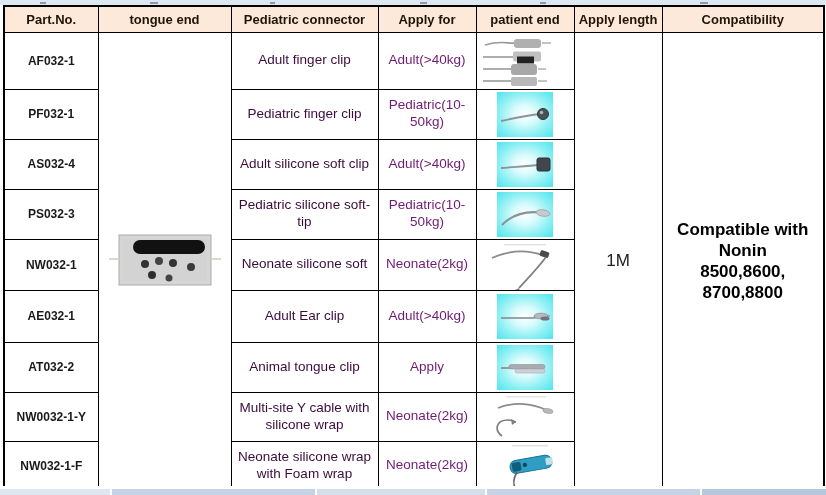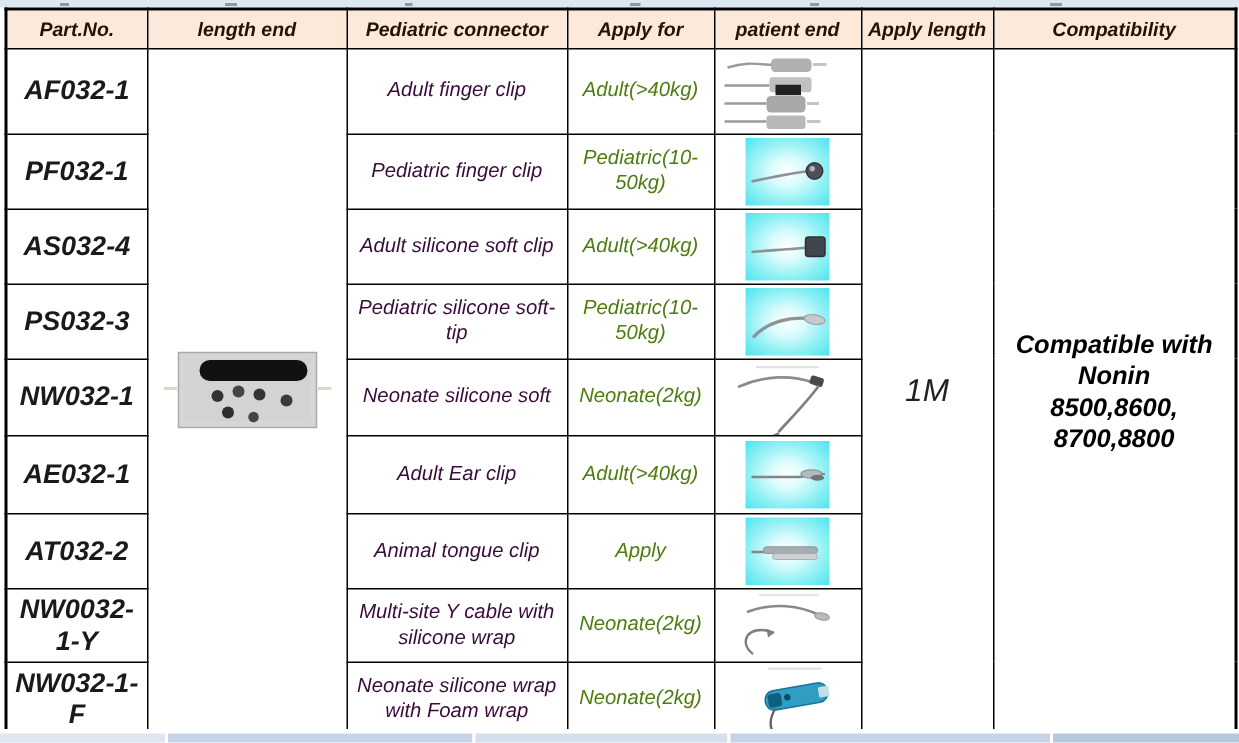--- a/index.html
+++ b/index.html
@@ -20,32 +20,31 @@
     position:absolute; top:5px; left:3px;
     border-collapse:collapse; table-layout:fixed;
     width:820px;
     border:2px solid #000;
   }
   .spec th, .spec td {
     border:1.5px solid #000;
     padding:0 2px;
     text-align:center; vertical-align:middle;
     overflow:hidden;
-    font-style:italic;
   }
   .spec th {
     background:#fce9d9;
     color:#201409;
     font-size:13px; font-weight:bold;
     height:26px;
   }
-  td.part  { font-size:18px; font-weight:bold; color:#1a1a1a;margin-top:44px; }
+  td.part  { font-size:12px; font-weight:bold; color:#1a1a1a;margin-top:44px; }
   td.prox  { font-size:13.5px; color:#3a0c3b; line-height:1.25; }
-  td.apply { font-size:13.5px; color:#4d7c0f; line-height:1.25; }
-  td.cable { font-size:21px; color:#222; }
+  td.apply { font-size:13.5px; color:#701a75; line-height:1.25; }
+  td.cable { font-size:17px; color:#222; }
   td.compat{ font-size:17px; font-weight:bold; color:#000; white-space:pre-line; line-height:1.25; }
   td.patient, td.device { padding:0; }
 
   .cyanbox {
     width:56px; height:45px; margin:0 auto;
     background:radial-gradient(ellipse at center, #ffffff 0%, #d9fbfc 30%, #8ef0f4 65%, #4ce5ee 100%);
     display:flex; align-items:center; justify-content:center;
   }
   .whitebox { margin:0 auto; display:flex; align-items:center; justify-content:center; }
 
@@ -74,21 +73,21 @@
         <col style="width:133px">
         <col style="width:147px">
       <col style="width:98px">
         <col style="width:98px">
         <col style="width:88px">
         <col style="width:162px">
     </colgroup>
     <tbody>
         <tr>
       <th>Part.No.</th>
-      <th>length end</th>
+      <th>tongue end</th>
       <th>Pediatric connector</th>
       <th>Apply for</th>
       <th>patient end</th>
       <th>Apply length</th>
       <th>Compatibility</th>
     </tr>
 
     <tr style="height:57px">
       <td class="part">AF032-1</td>
       <td class="device" rowspan="9">

